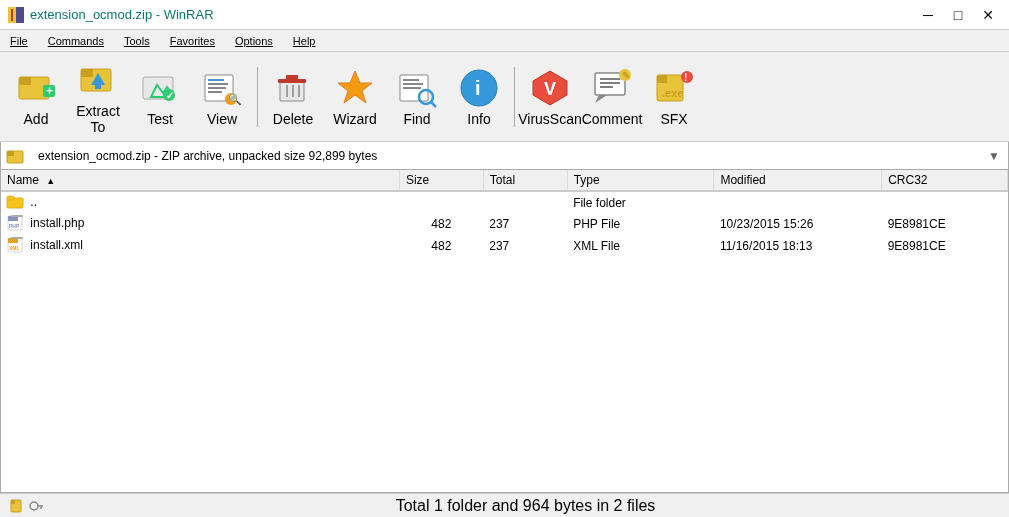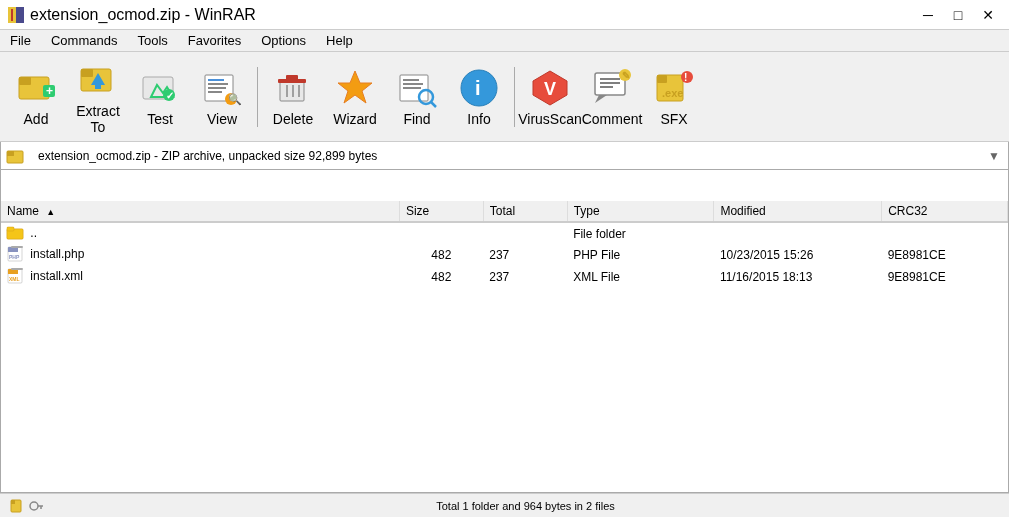--- a/index.html
+++ b/index.html
@@ -1,58 +1,58 @@
 <!DOCTYPE html>
 <html><head>
   <meta charset="utf-8">
   <style>
     * { margin: 0; padding: 0; box-sizing: border-box; }
     body { font-family: 'Segoe UI', Tahoma, sans-serif; font-size: 12px; background: #f0f0f0; width: 1009px; height: 517px; overflow: hidden; display: flex; flex-direction: column; }
 
     
     #title-bar { background: #ffffff; display: flex; align-items: center; justify-content: space-between; height: 30px; padding: 0 8px; border-bottom: 1px solid #ccc; }
-    #title-bar-left { display: flex; align-items: center; gap: 6px; font-size: 16px; color: #000000; }
+    #title-bar-left { display: flex; align-items: center; gap: 6px; font-size: 13px; color: #0f766e; }
     #title-controls { display: flex; gap: 4px; }
     .title-btn { width: 26px; height: 26px; border: none; background: none; cursor: pointer; display: flex; align-items: center; justify-content: center; font-size: 14px; color: #000; }
 
     
     #menu-bar { background: #f0f0f0; display: flex; height: 22px; align-items: center; border-bottom: 1px solid #ccc; }
-    .menu-item { padding: 6px 10px; cursor: pointer; font-size: 13px; height: 100%; display: flex; align-items: center; }
+    .menu-item { padding: 6px 10px; cursor: pointer; font-size: 11px; height: 100%; display: flex; align-items: center; text-decoration: underline; }
 
     
     #toolbar { background: #f0f0f0; display: flex; align-items: center; padding: 4px 6px; gap: 2px; border-bottom: 1px solid #ccc; height: 90px; }
     .tool-btn { display: flex; flex-direction: column; align-items: center; justify-content: center; width: 60px; height: 78px; cursor: pointer; border: 1px solid transparent; padding: 4px 2px; gap: 2px; }
     .tool-icon { width: 42px; height: 42px; display: flex; align-items: center; justify-content: center; }
     .tool-label { font-size: 14px; color: #000; text-align: center; }
     .tool-sep { width: 1px; height: 60px; background: #aaa; margin: 0 3px; }
 
     
     #address-bar { display: flex; align-items: center; background: #fff; border: 1px solid #aaa; border-top: none; height: 28px; padding: 0 4px; gap: 9px; }
     #addr-icon { width: 20px; height: 20px; display: flex; align-items: center; justify-content: center; }
     #addr-text { flex: 1; font-size: 12px; padding: 2px 4px; }
     #addr-dropdown { width: 20px; display: flex; align-items: center; justify-content: center; cursor: pointer; color: #666; }
 
     
     #file-list-container { flex: 1; overflow: auto; background: #fff; border: 1px solid #aaa; border-top: none; }
-    #file-list { width: 100%; border-collapse: collapse; margin-top: 31px; }
+    #file-list { width: 100%; border-collapse: collapse; }
     #file-list thead tr { background: #f5f5f5; border-bottom: 2px solid #ccc; }
     #file-list thead th { text-align: left; padding: 3px 6px; font-weight: normal; font-size: 12px; border-right: 1px solid #ddd; cursor: pointer; position: sticky; top: 0; background: #f0f0f0; }
     #file-list tbody tr { height: 22px; }
     #file-list td { padding: 2px 6px; font-size: 12px; white-space: nowrap; }
     .col-name { width: 38%; }
     .col-size { width: 8%; text-align: center; }
     .col-packed { width: 8%; text-align: left; }
     .col-type { width: 14%; }
     .col-modified { width: 16%; }
     .col-crc { width: 12%; }
     .sort-arrow { display: inline-block; margin-left: 4px; font-size: 9px; }
     .file-icon { display: inline-block; width: 16px; height: 16px; vertical-align: middle; margin-right: 4px; position: relative; top: -1px; }
 
     
-    #status-bar { height: 24px; background: #f0f0f0; border-top: 1px solid #ccc; display: flex; align-items: center; padding: 0 10px; font-size: 11px; }
+    #status-bar { height: 24px; background: #f0f0f0; border-top: 1px solid #ccc; display: flex; align-items: center; padding: 0 10px; font-size: 16px; }
     #status-icons { display: flex; align-items: center; gap: 2px; margin-right: 8px; }
     #status-text { flex: 1; text-align: center; }
 
     
     svg { overflow: visible; }
   </style>
 </head>
 <body>
 
 <div id="title-bar">

